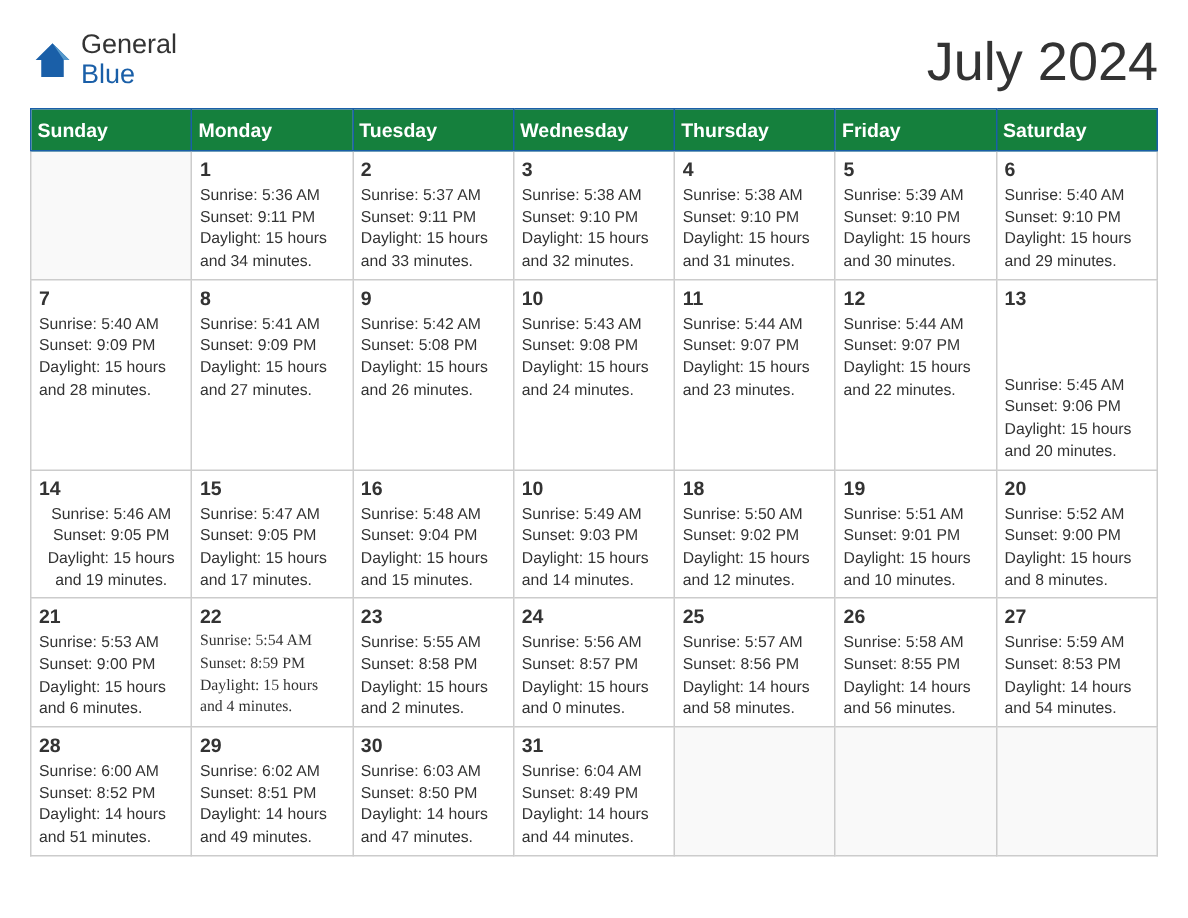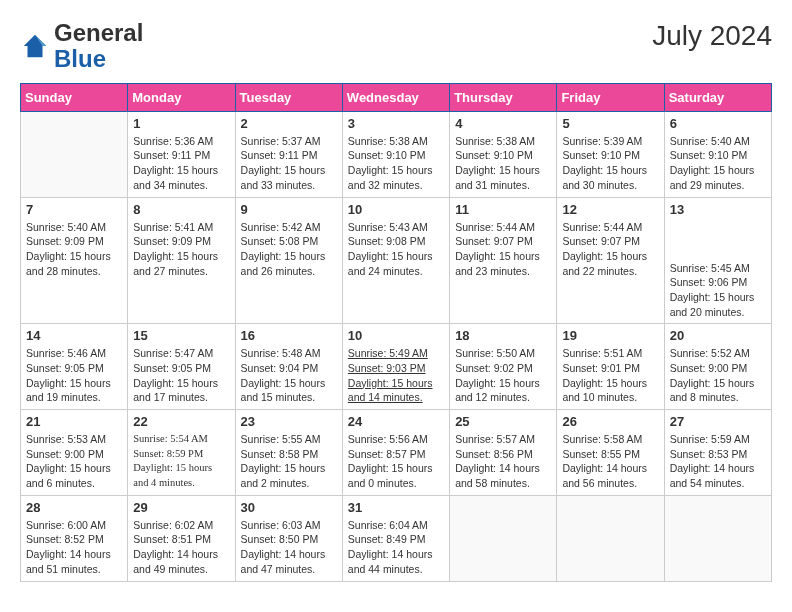--- a/index.html
+++ b/index.html
@@ -15,50 +15,50 @@
       justify-content: space-between;
       align-items: flex-start;
       margin-bottom: 10px;
     }
     .logo {
       display: flex;
       align-items: center;
       gap: 4px;
     }
     .logo-text {
-      font-size: 24px;
-      font-weight: bold;
+      font-size: 18px;
+      font-weight: normal;
       line-height: 1.1;
     }
     .logo-general { color: #333; }
     .logo-blue { color: #1a5fa8; }
     .logo-icon {
       width: 30px;
       height: 30px;
     }
     .title-block {
       text-align: right;
     }
     .title-block h1 {
-      font-size: 28px;
+      font-size: 36px;
       color: #333;
       font-weight: normal;
     }
     .title-block h2 {
       font-size: 16px;
       color: #555;
       font-weight: normal;
     }
     .calendar {
       width: 100%;
       border-collapse: collapse;
       font-size: 11px;
     }
     .calendar thead tr th {
-      background-color: #ec4899;
+      background-color: #15803d;
       color: #fff;
       padding: 6px 4px;
       text-align: left;
       font-size: 13px;
       font-weight: bold;
       border: 1px solid #1a5fa8;
     }
     .calendar tbody tr td {
       border: 1px solid #ccc;
       vertical-align: top;
@@ -215,42 +215,42 @@
           <span class="day-number">13</span>
           <div class="day-info" style="white-space: pre-line; margin-top: 44px;">Sunrise: 5:45 AM
 Sunset: 9:06 PM
 Daylight: 15 hours
 and 20 minutes.</div>
         </td>
       </tr>
       <tr>
         <td>
           <span class="day-number">14</span>
-          <div class="day-info" style="white-space: pre-line;">Sunrise: 5:46 AM
+          <div class="day-info" style="white-space: pre-line; text-align: center;">Sunrise: 5:46 AM
 Sunset: 9:05 PM
 Daylight: 15 hours
 and 19 minutes.</div>
         </td>
         <td>
           <span class="day-number">15</span>
           <div class="day-info" style="white-space: pre-line;">Sunrise: 5:47 AM
 Sunset: 9:05 PM
 Daylight: 15 hours
 and 17 minutes.</div>
         </td>
         <td>
           <span class="day-number">16</span>
           <div class="day-info" style="white-space: pre-line;">Sunrise: 5:48 AM
 Sunset: 9:04 PM
 Daylight: 15 hours
 and 15 minutes.</div>
         </td>
         <td>
           <span class="day-number">10</span>
-          <div class="day-info" style="white-space: pre-line; text-decoration: underline;">Sunrise: 5:49 AM
+          <div class="day-info" style="white-space: pre-line;">Sunrise: 5:49 AM
 Sunset: 9:03 PM
 Daylight: 15 hours
 and 14 minutes.</div>
         </td>
         <td>
           <span class="day-number">18</span>
           <div class="day-info" style="white-space: pre-line;">Sunrise: 5:50 AM
 Sunset: 9:02 PM
 Daylight: 15 hours
 and 12 minutes.</div>

